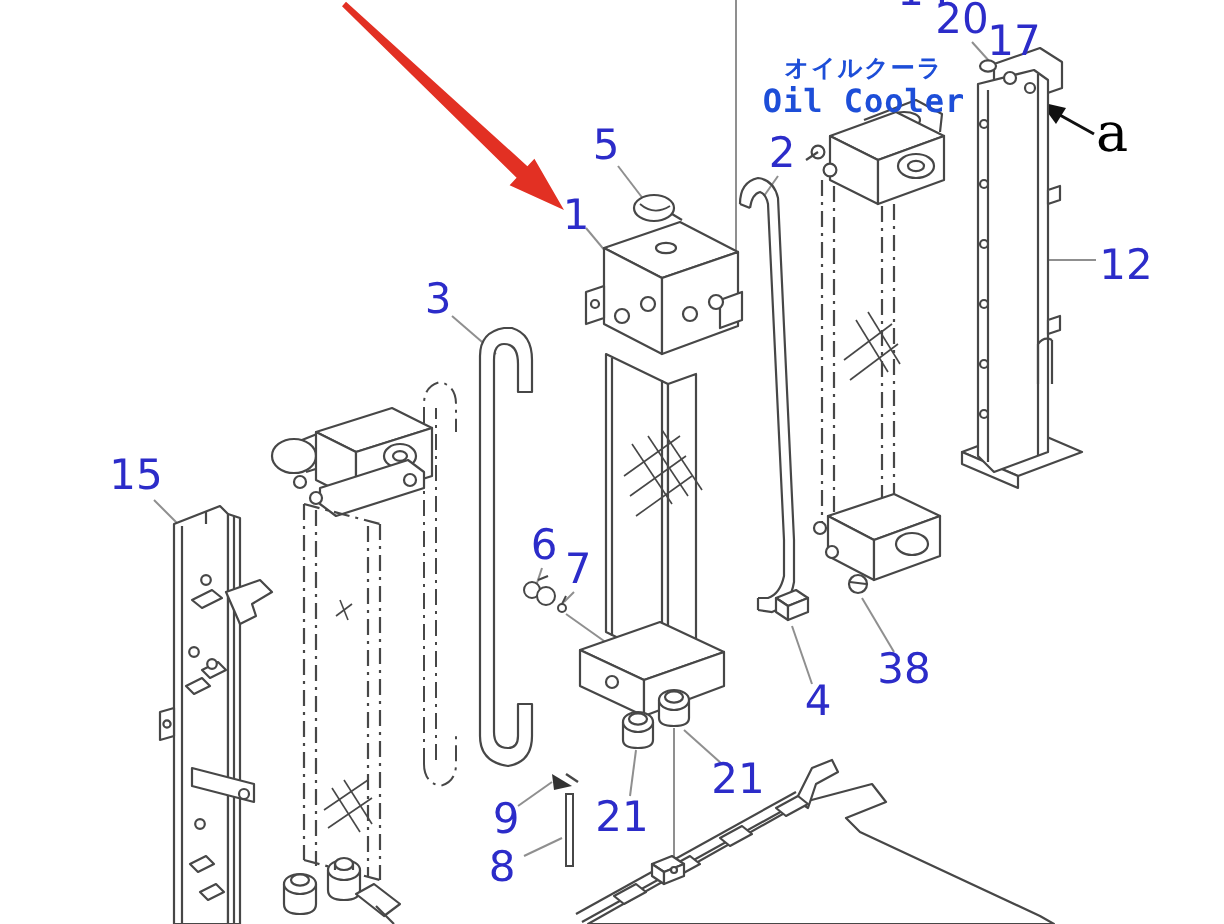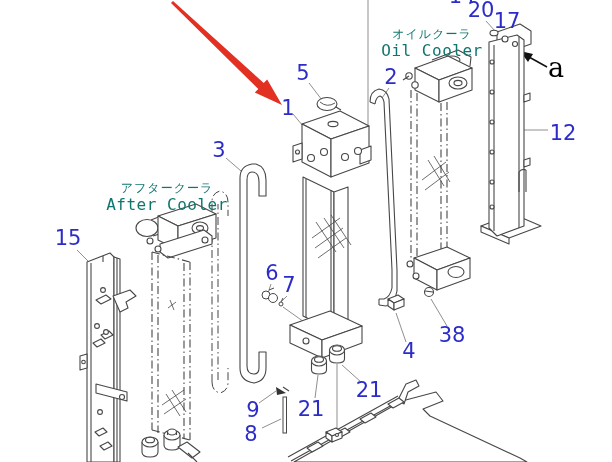--- a/index.html
+++ b/index.html
@@ -8,21 +8,21 @@
     overflow:hidden; font-family:"DejaVu Sans", sans-serif;
   }
   .canvas svg { position:absolute; left:0; top:0; }
   .callout {
     position:absolute; transform:translate(-50%,-50%);
     font-size:21px; line-height:1; color:var(--label-color,#2c2cc9);
     font-family:"DejaVu Sans", sans-serif; white-space:nowrap;
   }
   .group-title {
     position:absolute; transform:translateX(-50%); text-align:center;
-    font-family:"DejaVu Sans Mono", monospace; font-weight:normal; color:#0f766e;
+    font-family:"DejaVu Sans Mono", monospace; font-weight:bold; color:#1d4ed8;
   }
   .title-ja { font-size:12px; letter-spacing:1px; line-height:1.15; }
   .title-en { font-size:16px; letter-spacing:0.5px; line-height:1.15; }
   #title-oil   { left:432px; top:28px; }
   #title-after { left:167px; top:182px; }
   .view-label {
     position:absolute; left:556px; top:67px; transform:translate(-50%,-50%);
     font-family:"DejaVu Serif", serif; font-size:27px; color:#000; line-height:1;
   }
 </style>
@@ -308,20 +308,16 @@
       <span class="callout" style="left: 311px; top: 409px;">21</span>
       <span class="callout" style="left: 369px; top: 390px;">21</span>
       <span class="callout" style="left: 409px; top: 351px;">4</span>
       <span class="callout" style="left: 452px; top: 335px;">38</span>
     </div>
 
   <div class="group-title" id="title-oil">
     <div class="title-ja">オイルクーラ</div>
     <div class="title-en">Oil Cooler</div>
   </div>
-  <div class="group-title" id="title-after">
-    <div class="title-ja">アフタークーラ</div>
-    <div class="title-en">After Cooler</div>
-  </div>
 
   <div class="view-label">a</div>
 
 </div>
 
 </body></html>

